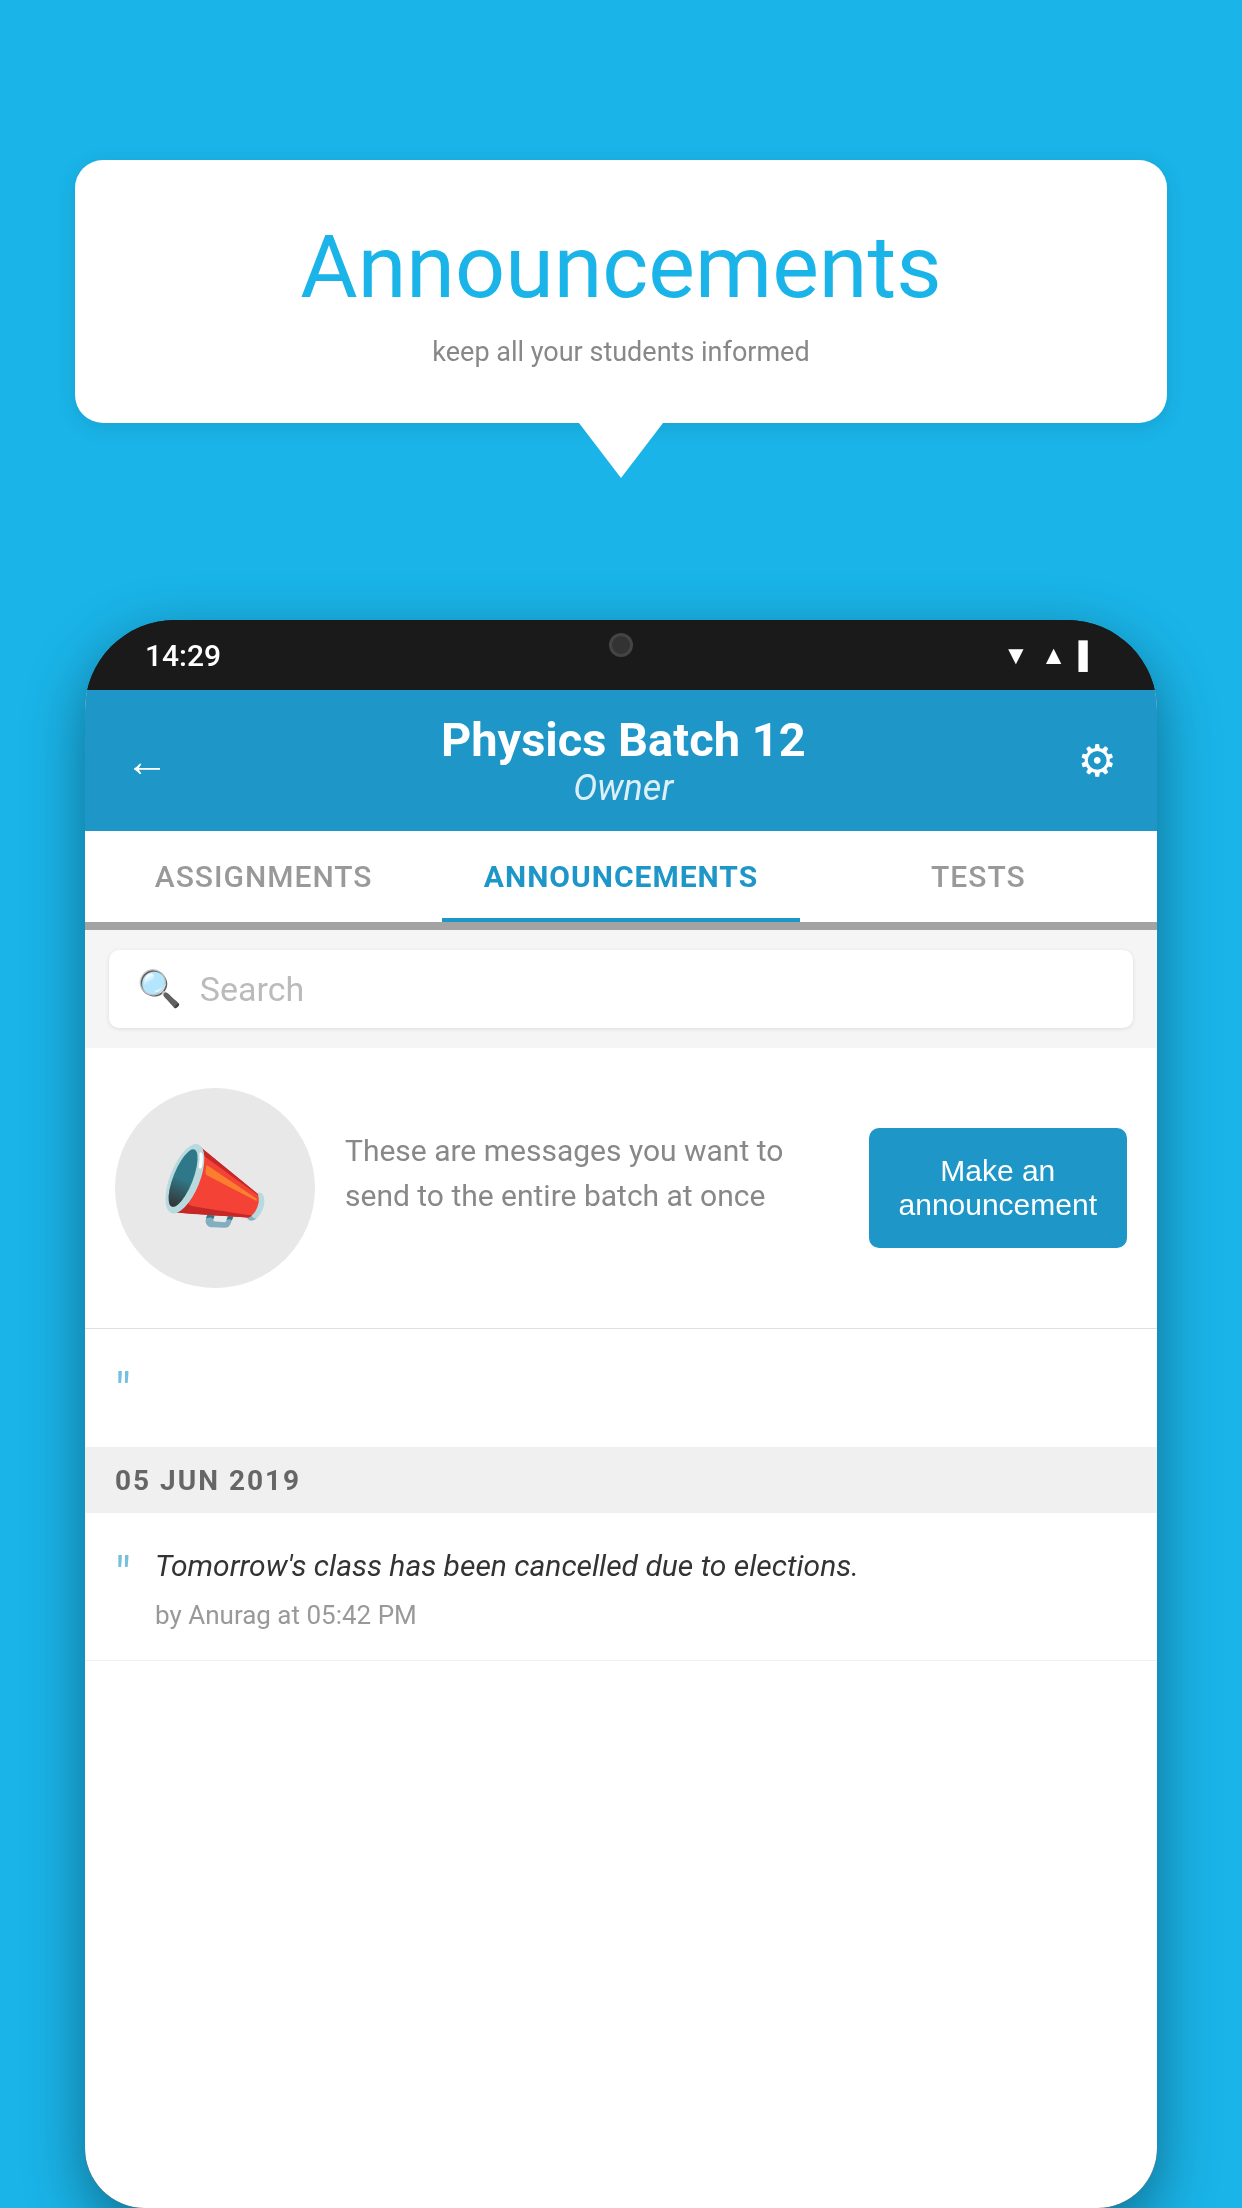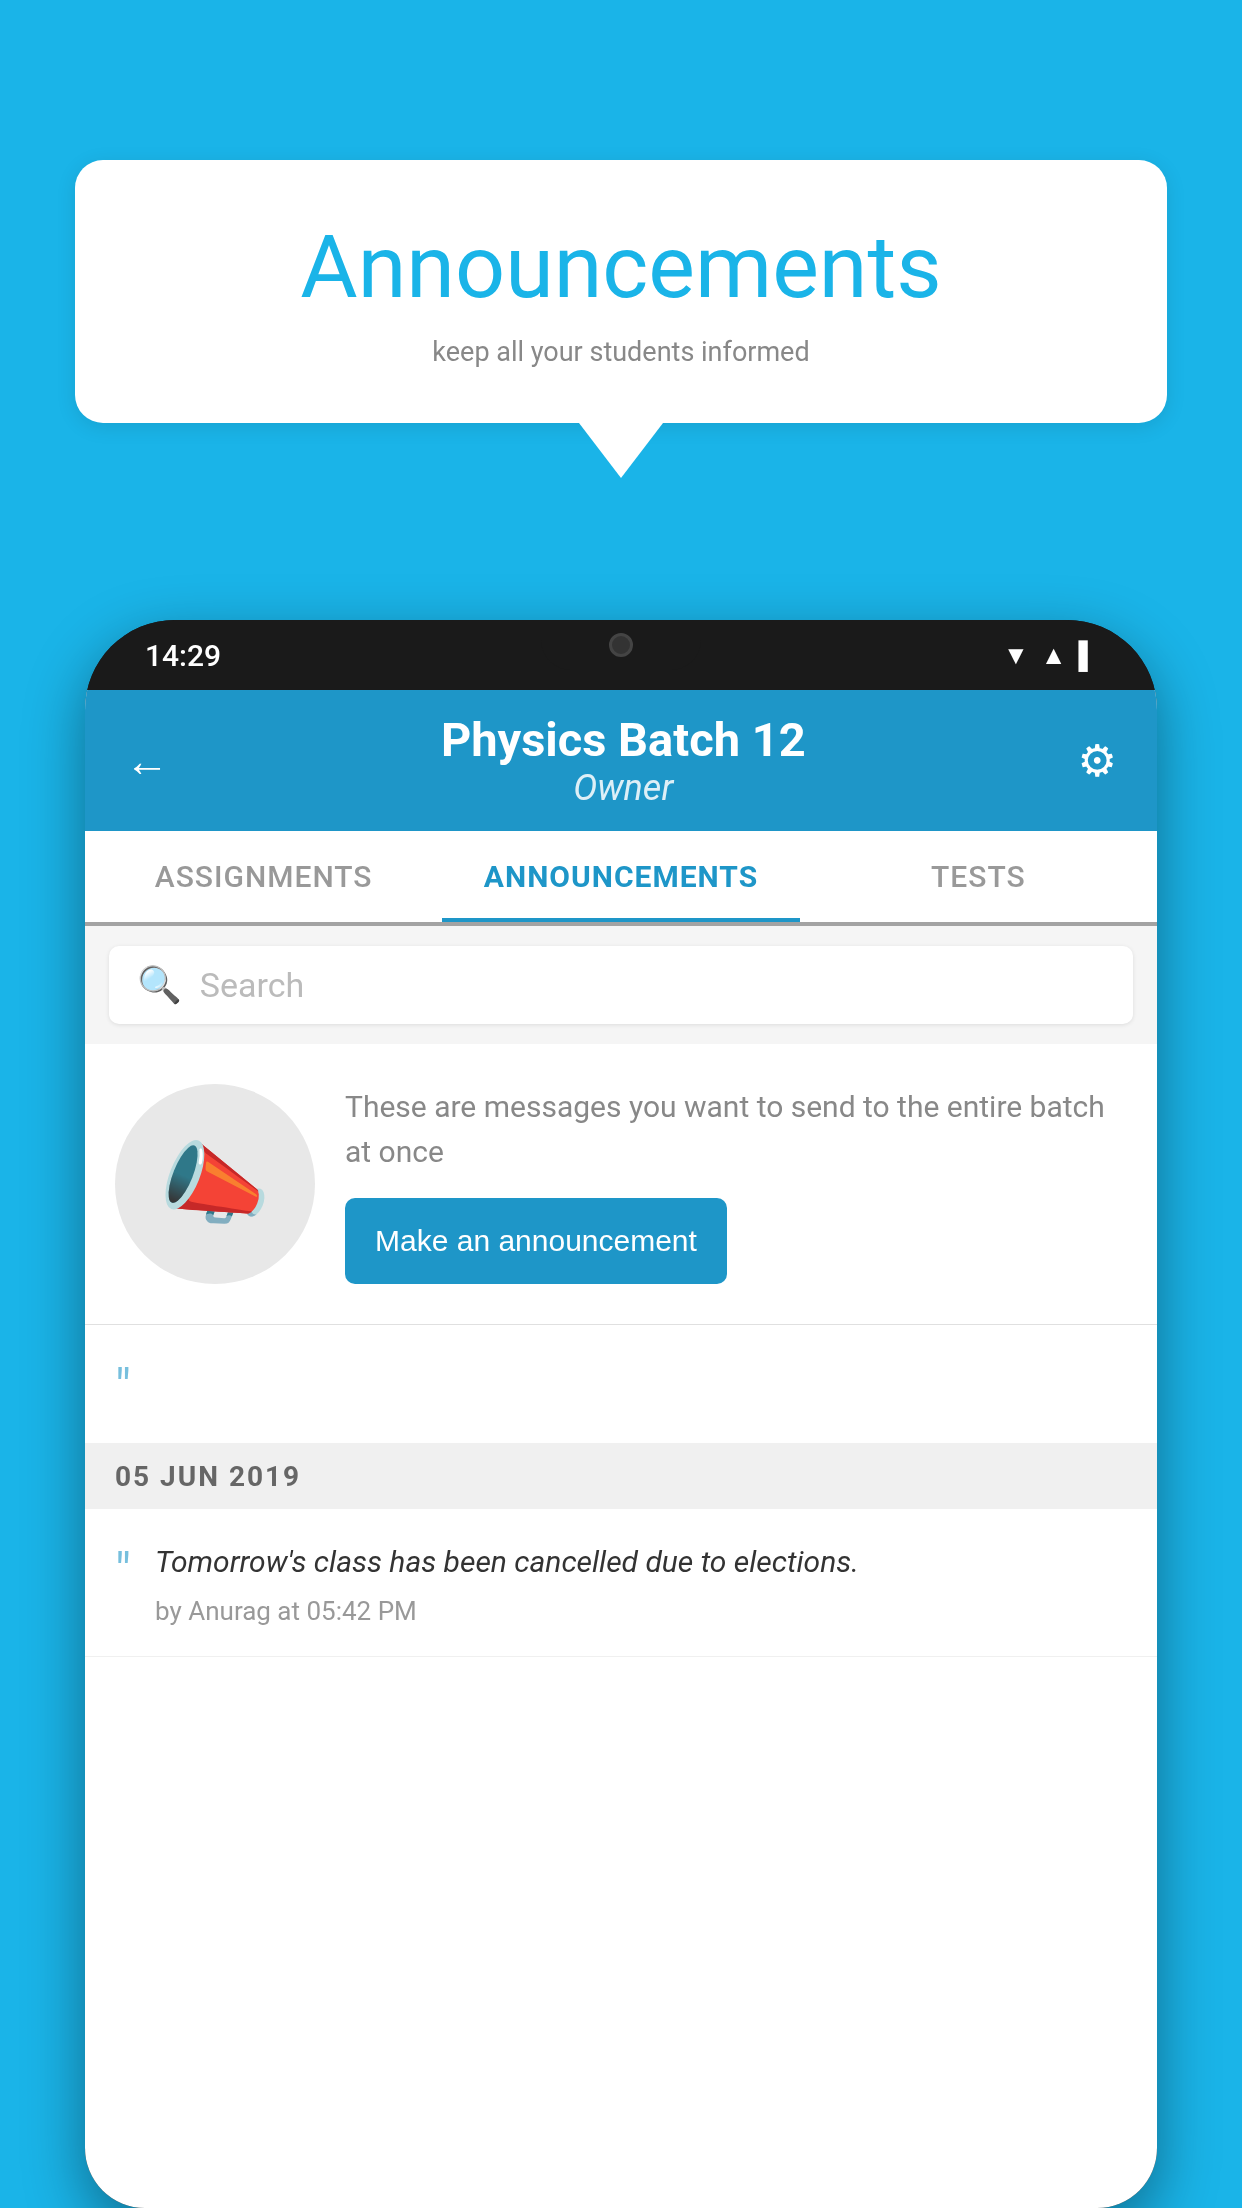--- a/index.html
+++ b/index.html
@@ -161,21 +161,21 @@
     .header-settings-btn {
       color: white;
       font-size: 44px;
       cursor: pointer;
     }
 
     
     .tabs-bar {
       display: flex;
       background: white;
-      border-bottom: 4px solid #a3a3a3;
+      border-bottom: 8px solid #a3a3a3;
     }
 
     .tab-item {
       flex: 1;
       text-align: center;
       padding: 28px 10px;
       font-size: 30px;
       font-weight: 500;
       color: #999;
       cursor: pointer;
@@ -246,21 +246,21 @@
     }
 
     .megaphone-icon {
       font-size: 90px;
       transform: scaleX(-1);
     }
 
     .empty-state-content {
       flex: 1;
       display: flex;
-      flex-direction: column;
+      flex-direction: row;
       gap: 24px;
     }
 
     .empty-state-text {
       color: #888;
       font-size: 30px;
       line-height: 1.5;
     }
 
     .make-announcement-btn {

